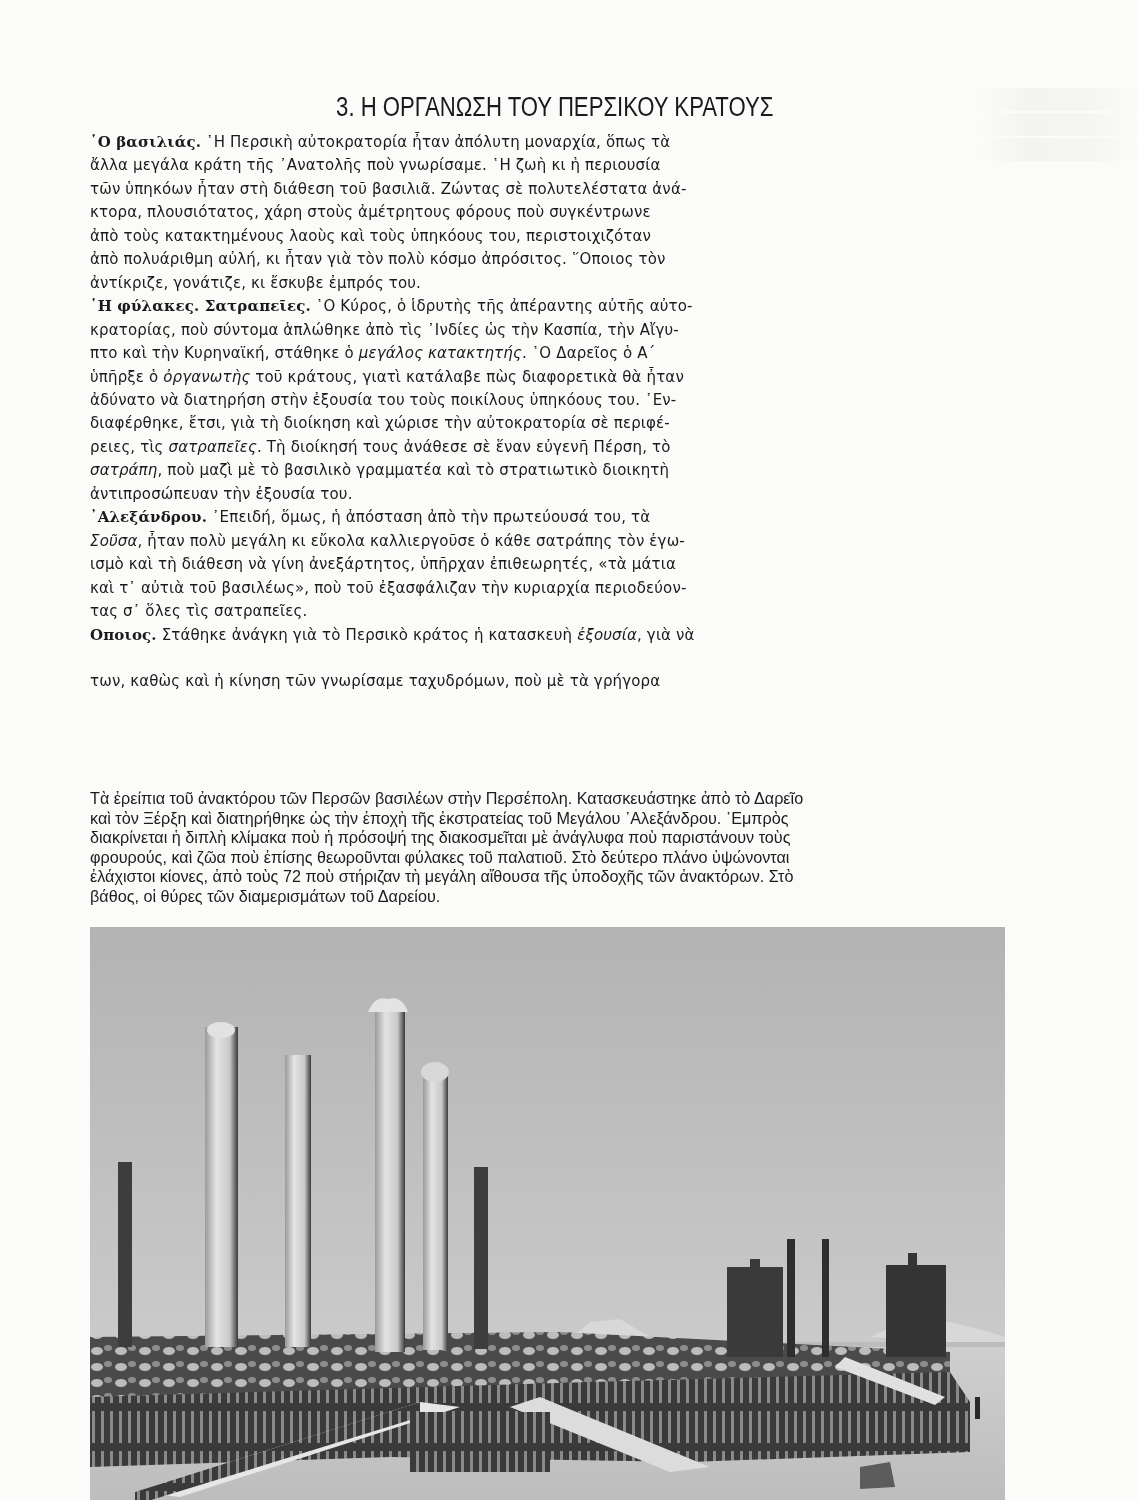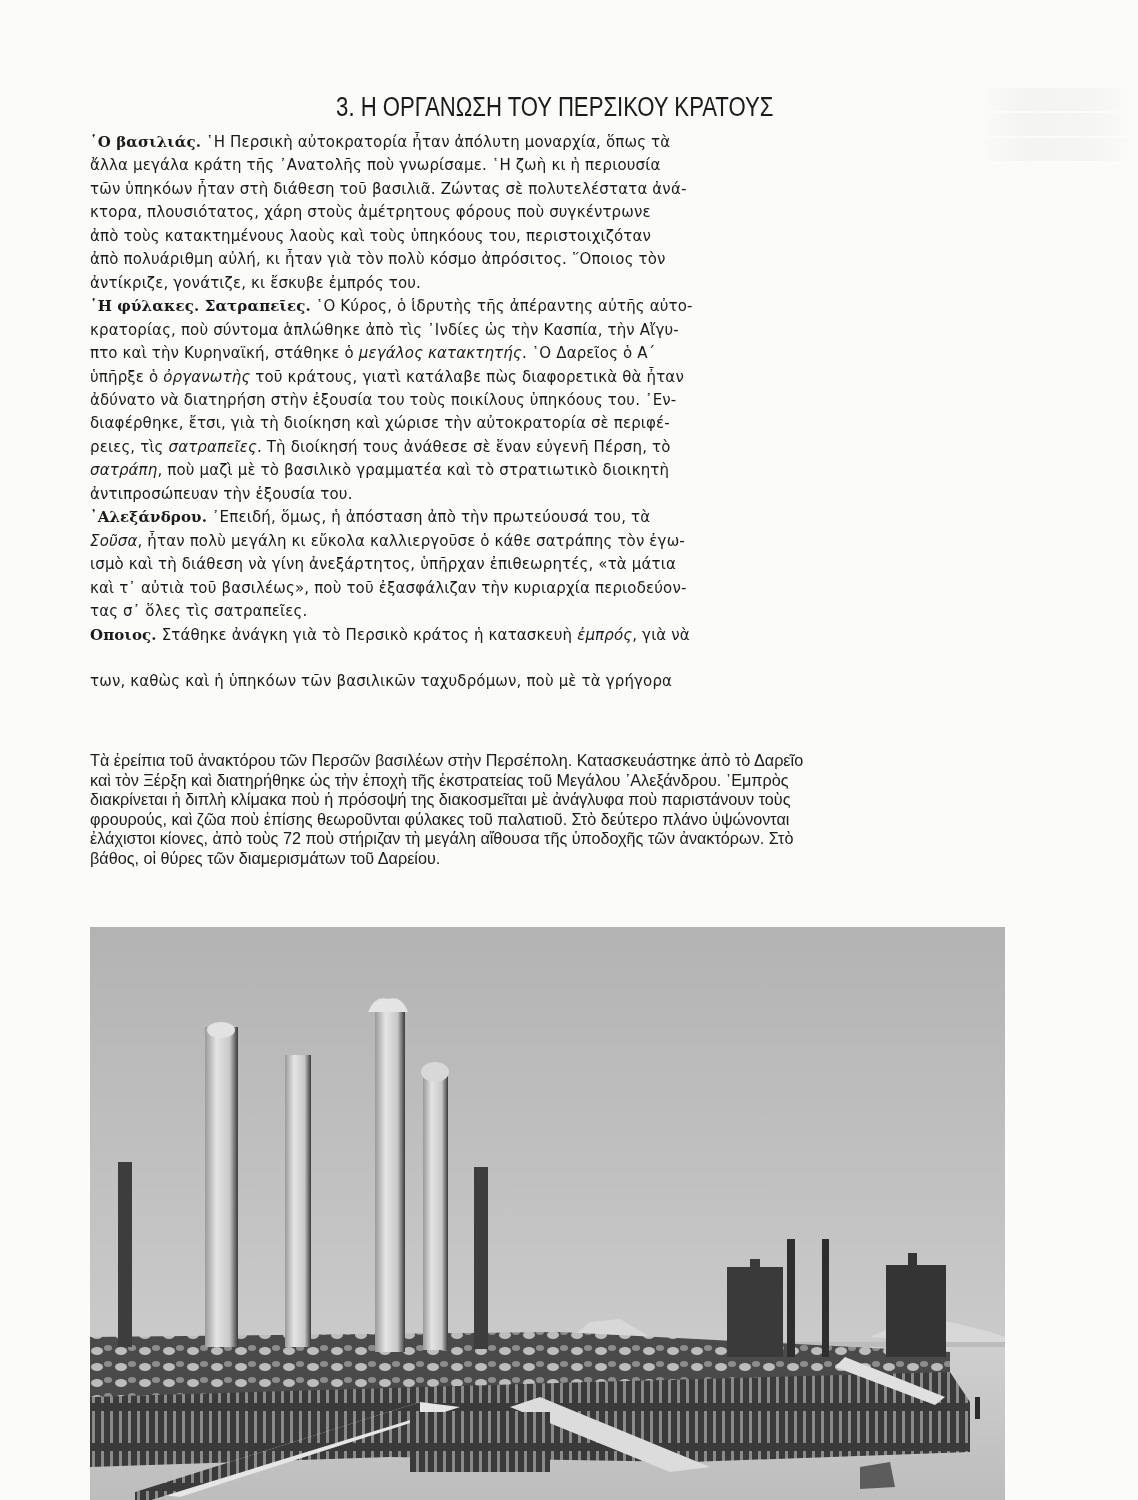--- a/index.html
+++ b/index.html
@@ -27,21 +27,21 @@
     position: absolute; left: 90px; top: 131px; width: 946px;
     font-family: "DejaVu Sans", sans-serif;
     font-size: 15px; line-height: 23.45px;
     text-align: justify; letter-spacing: 0.15px;
     hyphens: manual;
   }
   .body-text p { margin: 0; text-align: justify; text-align-last: left; }
   .body-text .head { font-weight: bold; font-family: "DejaVu Serif", serif; }
   .body-text em { }
   .caption {
-    position: absolute; left: 90px; top: 751px; width: 920px;
+    position: absolute; left: 90px; top: 789px; width: 920px;
     font-family: "Liberation Sans", sans-serif;
     font-size: 16.2px; line-height: 19.5px; color: #1c1c1c;
     text-align: justify; text-align-last: left;
   }
   .caption p { margin: 0; }
   .photo {
     position: absolute; left: 90px; top: 927px; width: 915px; height: 573px;
     overflow: hidden; background: #b9b9b9;
   }
   .photo svg { display: block; }
@@ -65,21 +65,21 @@
   <p>
     <span class="head">῾Η φύλακες. Σατραπεῖες.</span>
     <span id="sec1"><span> ῾Ο Κύρος, ὁ ἱδρυτὴς τῆς ἀπέραντης αὐτῆς αὐτο-</span><br><span>κρατορίας, ποὺ σύντομα ἁπλώθηκε ἀπὸ τὶς ᾿Ινδίες ὡς τὴν Κασπία, τὴν Αἴγυ-</span><br><span>πτο καὶ τὴν Κυρηναϊκή, στάθηκε ὁ </span><em>μεγάλος κατακτητής</em><span>. ῾Ο Δαρεῖος ὁ Α΄</span><br><span>ὑπῆρξε ὁ </span><em>ὀργανωτὴς</em><span> τοῦ κράτους, γιατὶ κατάλαβε πὼς διαφορετικὰ θὰ ἦταν</span><br><span>ἀδύνατο νὰ διατηρήση στὴν ἐξουσία του τοὺς ποικίλους ὑπηκόους του. ᾿Εν-</span><br><span>διαφέρθηκε, ἔτσι, γιὰ τὴ διοίκηση καὶ χώρισε τὴν αὐτοκρατορία σὲ περιφέ-</span><br><span>ρειες, τὶς </span><em>σατραπεῖες</em><span>. Τὴ διοίκησή τους ἀνάθεσε σὲ ἕναν εὐγενῆ Πέρση, τὸ</span><br><em>σατράπη</em><span>, ποὺ μαζὶ μὲ τὸ βασιλικὸ γραμματέα καὶ τὸ στρατιωτικὸ διοικητὴ</span><br><span>ἀντιπροσώπευαν τὴν ἐξουσία του.</span></span>
   </p>
   <p>
     <span class="head">᾿Αλεξάνδρου.</span>
     <span id="sec2"><span> ᾿Επειδή, ὅμως, ἡ ἀπόσταση ἀπὸ τὴν πρωτεύουσά του, τὰ</span><br><em>Σοῦσα</em><span>, ἦταν πολὺ μεγάλη κι εὔκολα καλλιεργοῦσε ὁ κάθε σατράπης τὸν ἐγω-</span><br><span>ισμὸ καὶ τὴ διάθεση νὰ γίνη ἀνεξάρτητος, ὑπῆρχαν ἐπιθεωρητές, «τὰ μάτια</span><br><span>καὶ τ᾿ αὐτιὰ τοῦ βασιλέως», ποὺ τοῦ ἐξασφάλιζαν τὴν κυριαρχία περιοδεύον-</span><br><span>τας σ᾿ ὅλες τὶς σατραπεῖες.</span></span>
   </p>
   <p>
     <span class="head">Οποιος.</span>
-    <span id="sec3"><span> Στάθηκε ἀνάγκη γιὰ τὸ Περσικὸ κράτος ἡ κατασκευὴ </span><em>ἐμπρός</em><span>, γιὰ νὰ</span><br><br><span>των, καθὼς καὶ ἡ ὑπηκόων τῶν βασιλικῶν ταχυδρόμων, ποὺ μὲ τὰ γρήγορα</span></span>
+    <span id="sec3"><span> Στάθηκε ἀνάγκη γιὰ τὸ Περσικὸ κράτος ἡ κατασκευὴ </span><em>ἐξουσία</em><span>, γιὰ νὰ</span><br><br><span>των, καθὼς καὶ ἡ κίνηση τῶν γνωρίσαμε ταχυδρόμων, ποὺ μὲ τὰ γρήγορα</span></span>
   </p>
 </div>
 
 <div class="caption">
   <p id="caption-text"><span>Τὰ ἐρείπια τοῦ ἀνακτόρου τῶν Περσῶν βασιλέων στὴν Περσέπολη. Κατασκευάστηκε ἀπὸ τὸ Δαρεῖο</span><br><span>καὶ τὸν Ξέρξη καὶ διατηρήθηκε ὡς τὴν ἐποχὴ τῆς ἐκστρατείας τοῦ Μεγάλου ᾿Αλεξάνδρου. ᾿Εμπρὸς</span><br><span>διακρίνεται ἡ διπλὴ κλίμακα ποὺ ἡ πρόσοψή της διακοσμεῖται μὲ ἀνάγλυφα ποὺ παριστάνουν τοὺς</span><br><span>φρουρούς, καὶ ζῶα ποὺ ἐπίσης θεωροῦνται φύλακες τοῦ παλατιοῦ. Στὸ δεύτερο πλάνο ὑψώνονται</span><br><span>ἐλάχιστοι κίονες, ἀπὸ τοὺς 72 ποὺ στήριζαν τὴ μεγάλη αἴθουσα τῆς ὑποδοχῆς τῶν ἀνακτόρων. Στὸ</span><br><span>βάθος, οἱ θύρες τῶν διαμερισμάτων τοῦ Δαρείου.</span></p>
 </div>
 
 <div class="photo">
   <svg width="915" height="573" viewBox="0 0 915 573">
     <defs>

